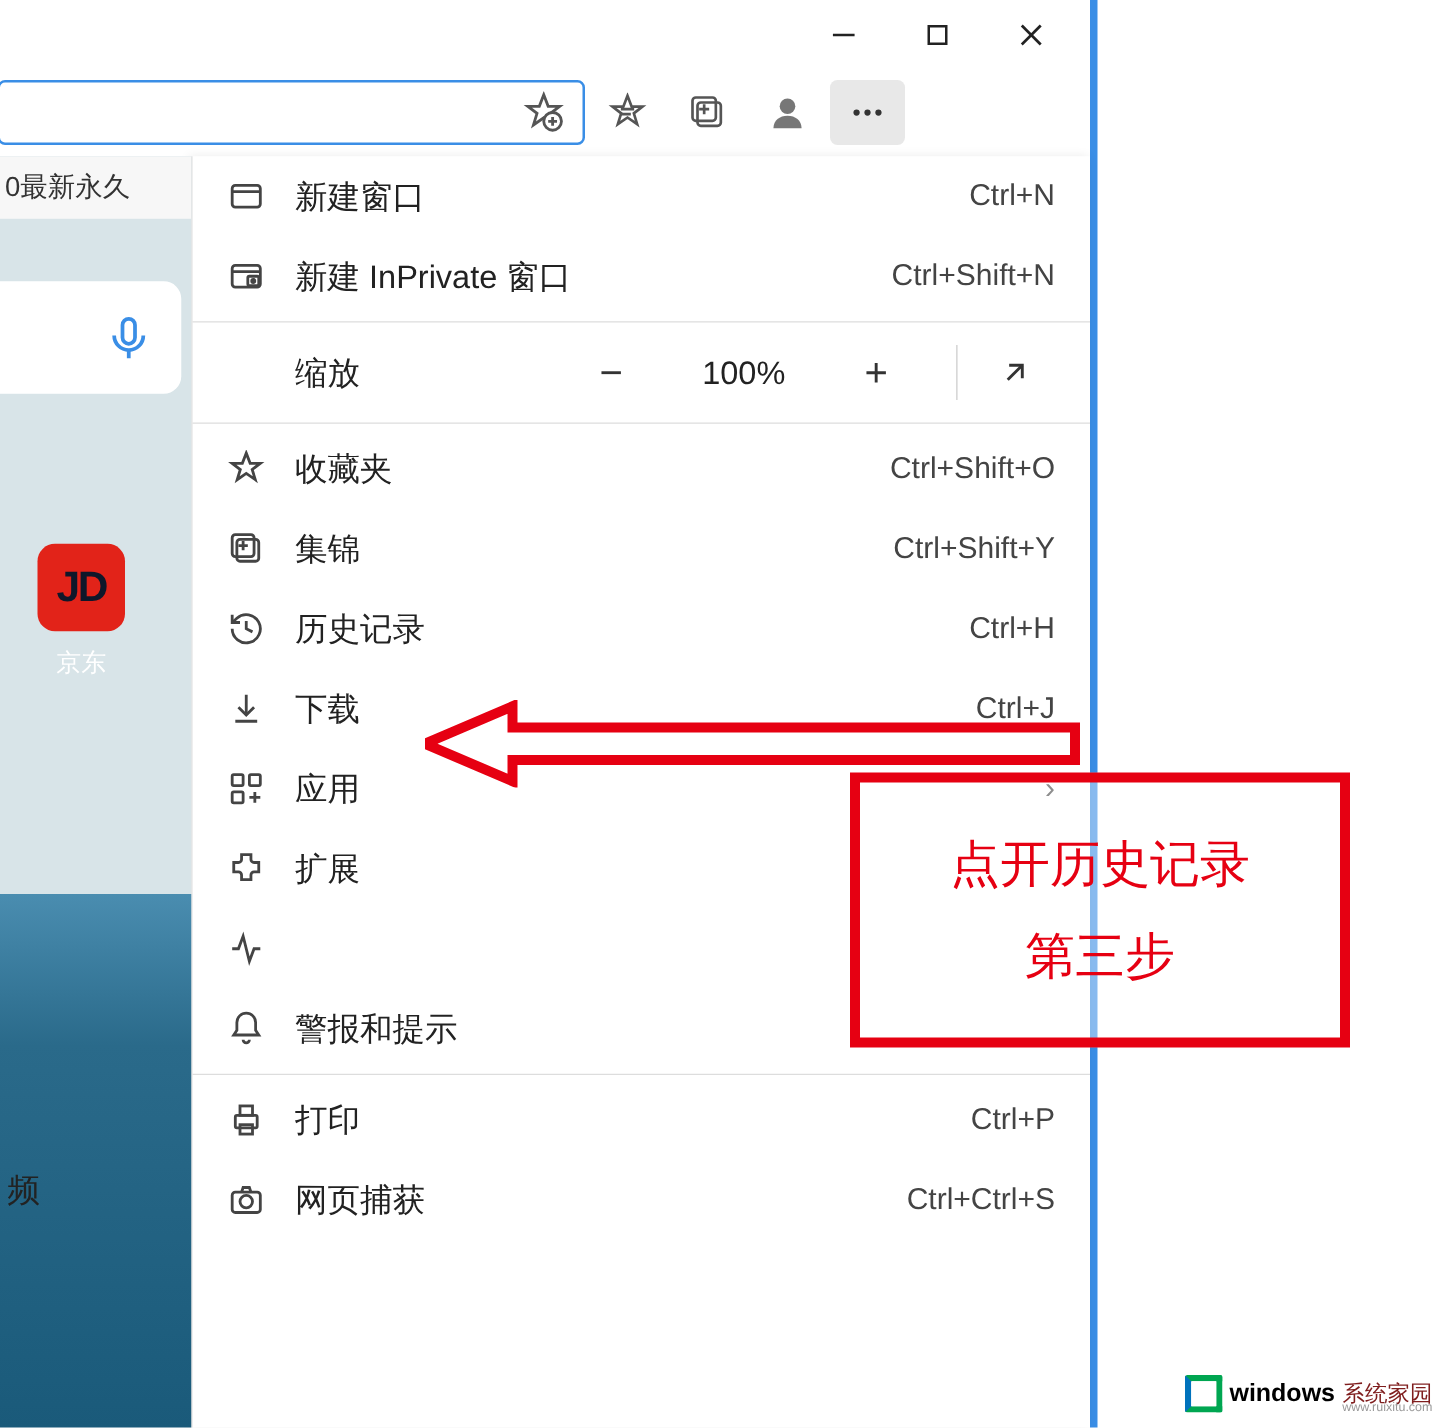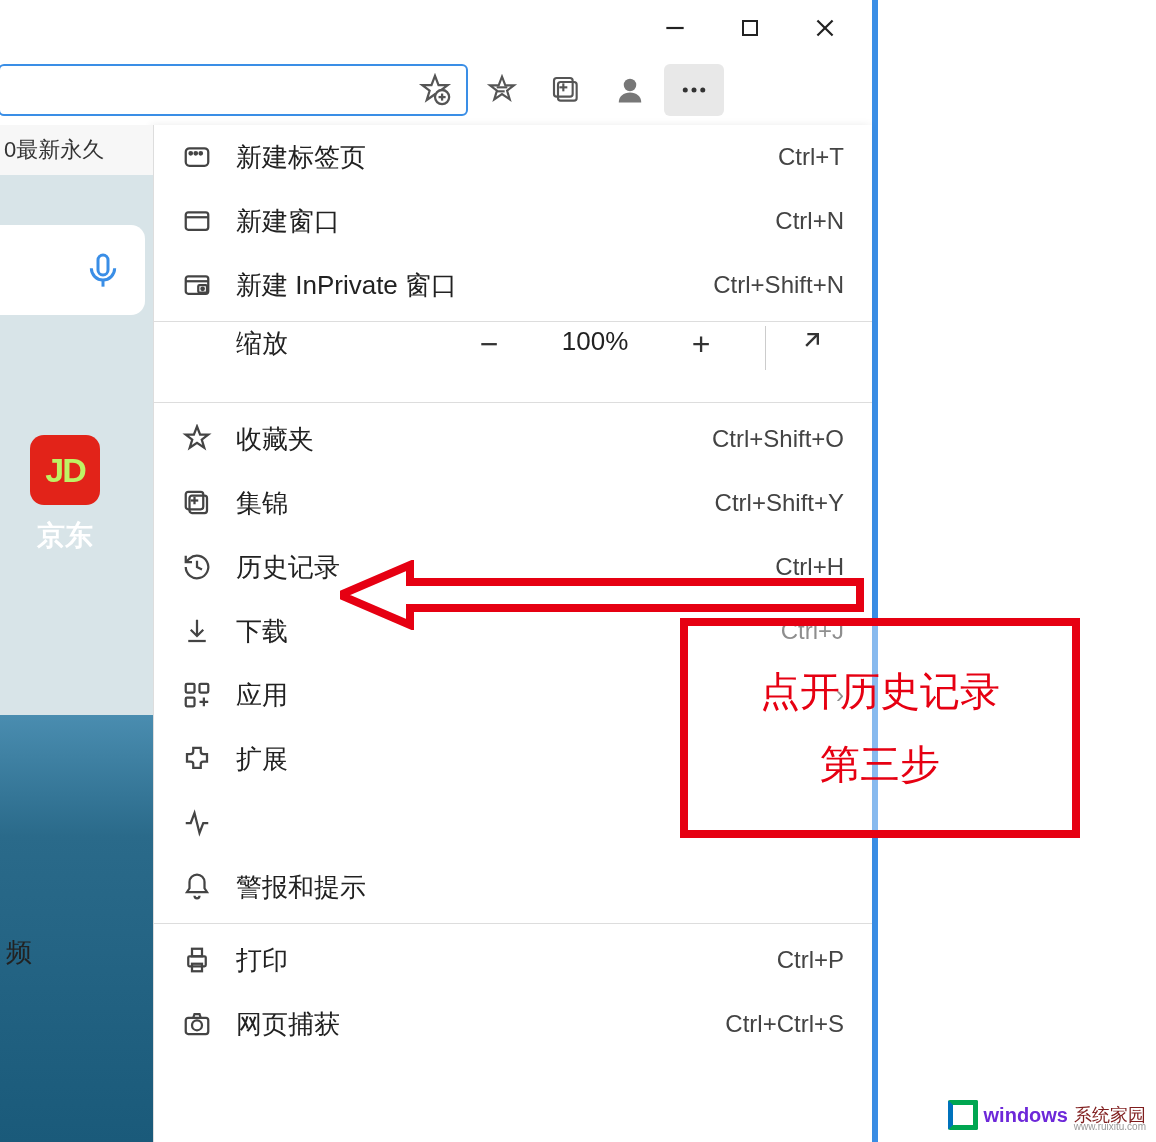--- a/index.html
+++ b/index.html
@@ -109,32 +109,31 @@
     left: 20px;
     width: 90px;
     text-align: center;
   }
   .jd-icon {
     width: 70px;
     height: 70px;
     background: #e22319;
     border-radius: 14px;
     margin: 0 auto 12px;
-    color: #bef264;
+    color: #0f172a;
     font-weight: bold;
     font-size: 34px;
     display: flex;
     align-items: center;
     justify-content: center;
     letter-spacing: -2px;
   }
   .jd-label {
     color: #fff;
-    font-size: 28px;
-    font-weight: bold;
+    font-size: 20px;
   }
   .bottom-label {
     position: absolute;
     top: 810px;
     left: 6px;
     font-size: 26px;
     color: #222;
   }
   .menu {
     flex: 1;
@@ -164,21 +163,21 @@
     color: #444;
     font-size: 24px;
   }
   .menu-sep {
     height: 1px;
     background: #ddd;
     margin: 4px 0;
   }
   .zoom-row {
     display: flex;
-    align-items: flex-start;
+    align-items: center;
     height: 72px;
     padding: 0 10px 0 82px;
     font-size: 26px;
     color: #222;
     gap: 24px;
   }
   .zoom-row .zlabel { flex: 1; }
   .zoom-row .zbtn {
     width: 64px;
     text-align: center;
@@ -234,21 +233,21 @@
     gap: 6px;
   }
   .watermark .wm-icon {
     width: 30px; height: 30px;
     border-top: 5px solid #00a651;
     border-right: 5px solid #00a651;
     border-bottom: 5px solid #00a651;
     border-left: 5px solid #0072bc;
     border-radius: 2px;
   }
-  .watermark .wm-text { color: #6d28d9; font-size: 20px; font-weight: bold; }
+  .watermark .wm-text { color: #000000; font-size: 20px; font-weight: bold; }
   .watermark .wm-sub { color: #7f1d1d; font-size: 18px; }
   .watermark .wm-url { position:absolute; right:0; bottom:-2px; font-size:10px; color:#999; }
   svg { display: block; }
 </style>
 </head>
 <body>
 
 <div class="window">
 
   <div class="titlebar">
@@ -328,32 +327,20 @@
       </div>
       <div class="jd-tile">
         <div class="jd-icon">JD</div>
         <div class="jd-label">京东</div>
       </div>
       <div class="bottom-label">频</div>
     </div>
 
     <div class="menu">
 
-      <div class="menu-item">
-        <span class="mi-icon">
-          <svg width="30" height="30" viewBox="0 0 24 24" fill="none" stroke="#444" stroke-width="1.8">
-              <rect x="3" y="5" width="18" height="14" rx="3"></rect>
-              <circle cx="7" cy="9" r="1" fill="#444"></circle>
-              <circle cx="11" cy="9" r="1" fill="#444"></circle>
-              <circle cx="15" cy="9" r="1" fill="#444"></circle>
-            </svg>
-        </span>
-        <span class="mi-label">新建标签页</span>
-        <span class="mi-shortcut">Ctrl+T</span>
-      </div>
 
       <div class="menu-item">
         <span class="mi-icon">
           <svg width="30" height="30" viewBox="0 0 24 24" fill="none" stroke="#444" stroke-width="1.8">
               <rect x="3" y="5" width="18" height="14" rx="2"></rect>
               <line x1="3" y1="9" x2="21" y2="9"></line>
             </svg>
         </span>
         <span class="mi-label">新建窗口</span>
         <span class="mi-shortcut">Ctrl+N</span>

